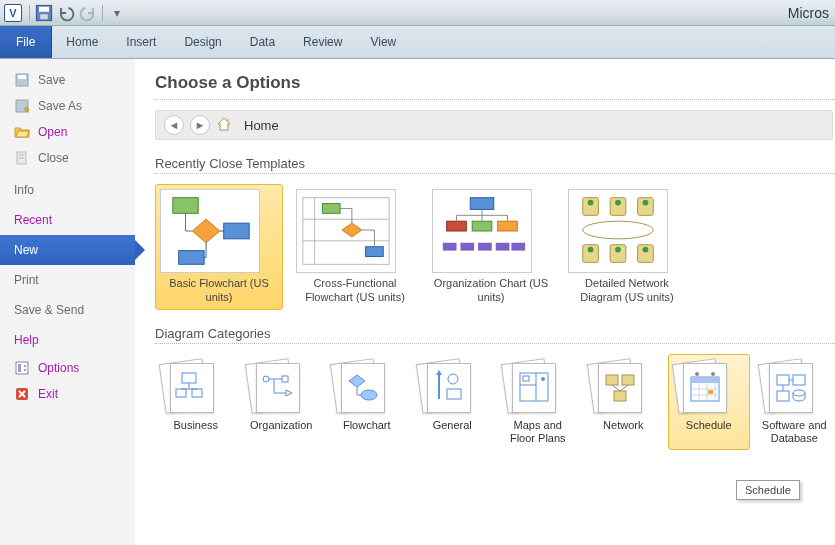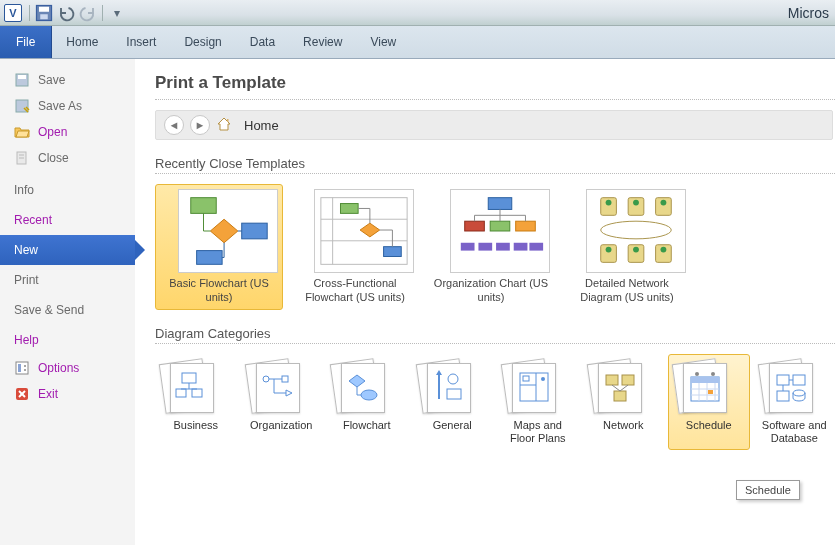--- a/index.html
+++ b/index.html
@@ -72,21 +72,21 @@
   display: flex; align-items: center; justify-content: center; color: #777; font-size: 11px;
 }
 .nav-home-icon svg { width: 16px; height: 16px; }
 .nav-label { margin-left: 6px; color: #333; font-size: 13px; }
 
 .section-title { font-size: 13px; color: #555; margin: 16px 0 2px; }
 
 
 .tile-row { display: flex; gap: 8px; margin-top: 4px; }
 .tile {
-  width: 128px; display: flex; flex-direction: column; align-items: flex-end;
+  width: 128px; display: flex; flex-direction: column; align-items: flex-start;
   padding: 4px; cursor: pointer; border: 1px solid transparent; border-radius: 3px;
 }
 .tile.sel { background: linear-gradient(to bottom, #ffe9a8, #ffd66b); border-color: #e8b838; }
 .tile .thumb {
   width: 100px; height: 84px; background: #fff; border: 1px solid #ccc;
   display: flex; align-items: center; justify-content: center;
 }
 .tile .label { text-align: center; font-size: 11px; color: #444; margin-top: 4px; line-height: 1.25; min-height: 28px; }
 
 
@@ -231,21 +231,21 @@
             <rect x="2" y="2" width="12" height="12" fill="#d94b3a" rx="2"></rect>
             <line x1="5" y1="5" x2="11" y2="11" stroke="#fff" stroke-width="2"></line>
             <line x1="11" y1="5" x2="5" y2="11" stroke="#fff" stroke-width="2"></line>
           </svg>
         </span>
       <span>Exit</span>
     </div>
   </div>
 
   <div class="content">
-    <div class="heading">Print a Template</div>
+    <div class="heading">Choose a Options</div>
     <div class="dotted"></div>
 
     <div class="nav-row">
       <div class="nav-circ">◄</div>
       <div class="nav-circ">►</div>
       <span class="nav-home-icon">
         <svg viewBox="0 0 16 16">
             <path d="M2 8 L8 2 L14 8 L12 8 L12 14 L4 14 L4 8 Z" fill="#fff" stroke="#b59145"></path>
             <path d="M8 2 L14 8" stroke="#b59145" fill="none"></path>
             <rect x="11" y="3" width="1.5" height="3" fill="#d9b26a"></rect>

